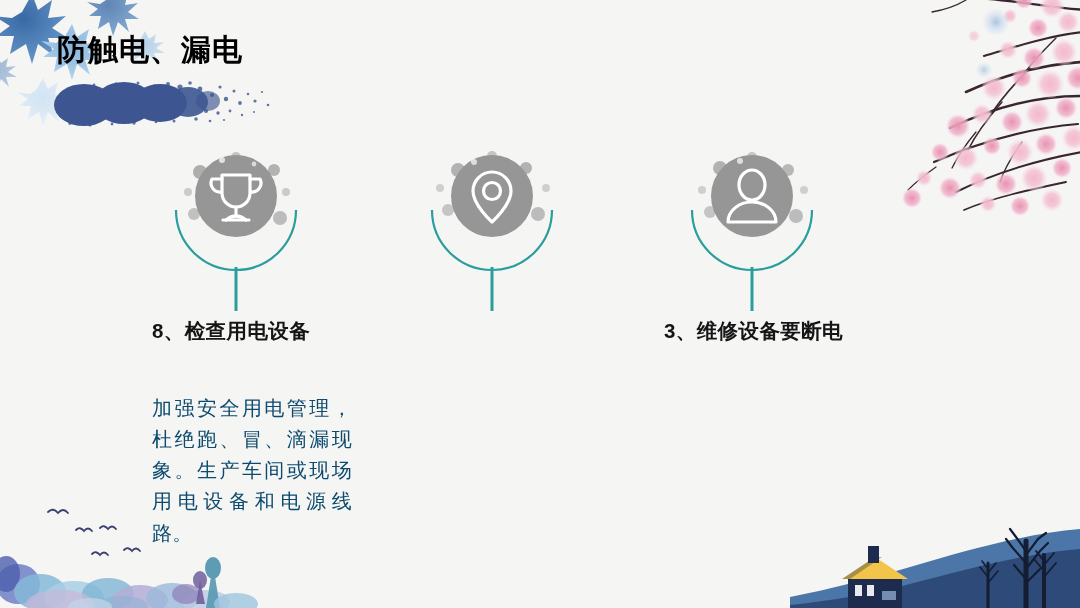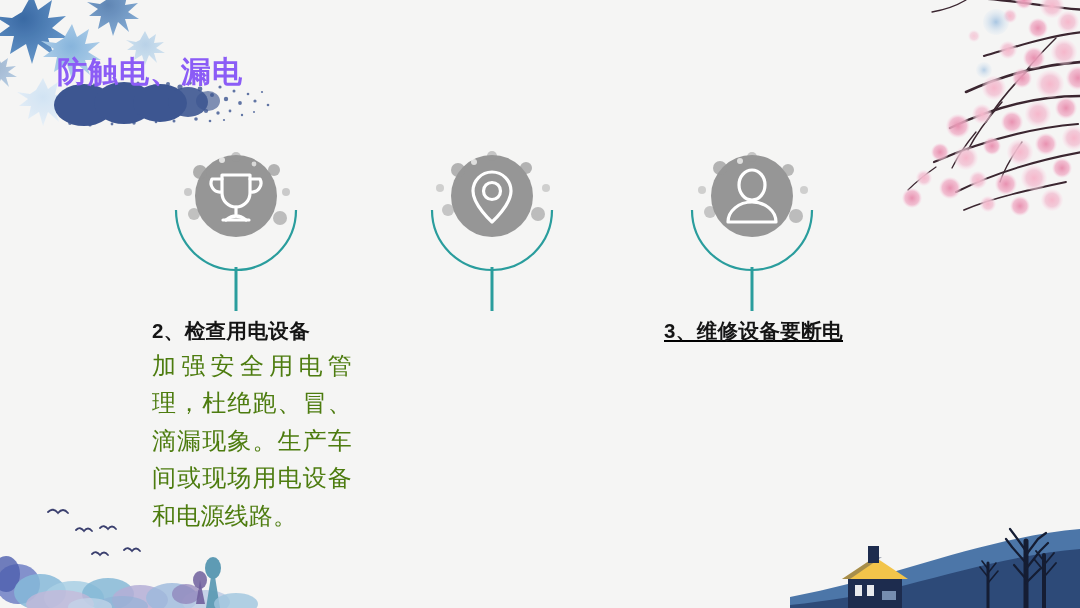--- a/index.html
+++ b/index.html
@@ -42,25 +42,24 @@
     left: -7px;
     top: 42px;
     width: 230px;
     height: 60px;
   }
   #page-title {
     position: relative;
     z-index: 3;
     font-size: 30px;
     font-weight: bold;
-    color: #8b5cf6;
+    color: #000000;
     letter-spacing: 1px;
     line-height: 1.15;
     white-space: nowrap;
-    margin-top: 22px;
   }
 
   
   #columns {
     position: absolute;
     left: 0;
     top: 148px;
     width: 1080px;
     height: 430px;
   }
@@ -88,38 +87,39 @@
   }
   .column.c2 .badge-svg { left: 14px; }
 
   
   .col-text {
     position: absolute;
     top: 168px;
     left: 0;
     width: 200px;
   }
-  .column.c2 .col-text { width: 225px; text-decoration: underline; }
+  .column.c2 .col-text { width: 225px; }
 
   .col-heading {
     font-size: 20.5px;
     font-weight: bold;
     color: #151515;
     line-height: 1.5;
     letter-spacing: 0.4px;
     white-space: nowrap;
   }
   .col-body {
-    font-size: 24px;
+    font-size: 20px;
     font-weight: normal;
-    color: #4d7c0f;
+    color: #0c4a6e;
     line-height: 1.56;
     letter-spacing: 0.2px;
     text-align: justify;
     text-justify: inter-character;
+    margin-top: 46px;
   }
 </style>
 </head>
 <body>
 
 <div id="slide">
 
   <svg class="deco" id="deco-leaves-tl" viewBox="0 0 190 150">
     <defs>
       <radialGradient id="lfA" cx="40%" cy="35%" r="70%">
@@ -290,21 +290,21 @@
             <path d="M60 27 H88 V45 a14 14 0 0 1 -28 0 Z"></path>
             <path d="M60 31 H50 a9 9 0 0 0 9 13"></path>
             <path d="M88 31 H98 a9 9 0 0 1 -9 13"></path>
             <line x1="74" y1="59" x2="74" y2="66"></line>
             <path d="M64 72 q10 -8 20 0"></path>
             <line x1="61" y1="72" x2="87" y2="72"></line>
           </g>
         </svg>
       </div>
       <div class="col-text">
-        <div class="col-heading">2、检查用电设备</div>
+        <div class="col-heading">8、检查用电设备</div>
         <div class="col-body">加强安全用电管理，杜绝跑、冒、滴漏现象。生产车间或现场用电设备和电源线路。</div>
       </div>
     </div>
 
     <div class="column c1">
       <div class="badge-wrap">
         <svg class="badge-svg" viewBox="0 0 170 165">
           <path d="M14 62 A60 60 0 0 0 134 62" fill="none" stroke="#2a9d9d" stroke-width="2.2"></path>
           <line x1="74" y1="119" x2="74" y2="163" stroke="#2a9d9d" stroke-width="3"></line>
           <g>

